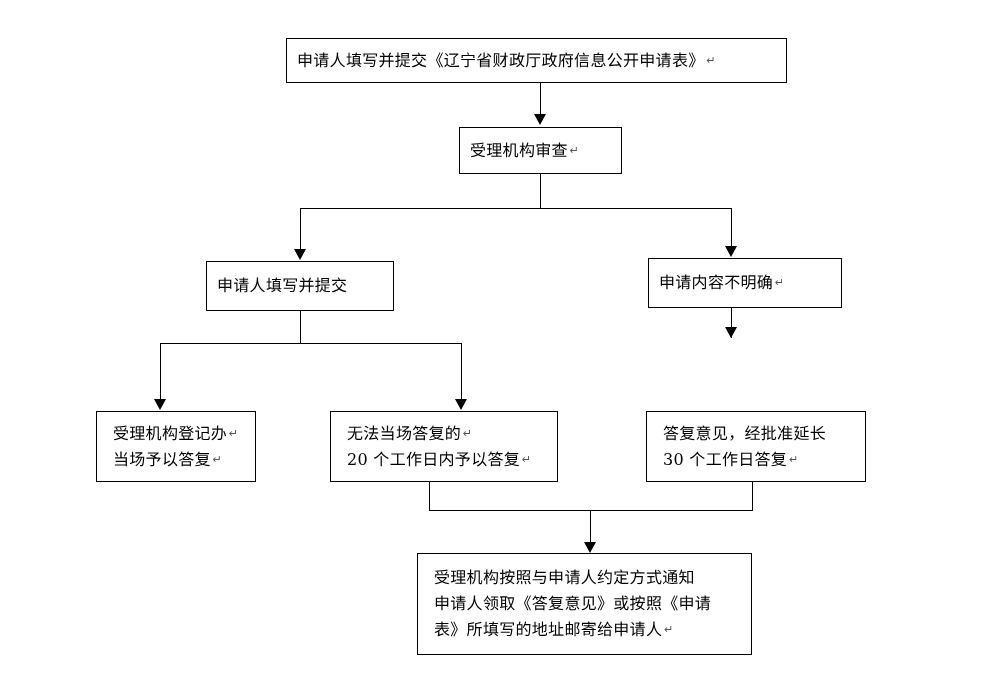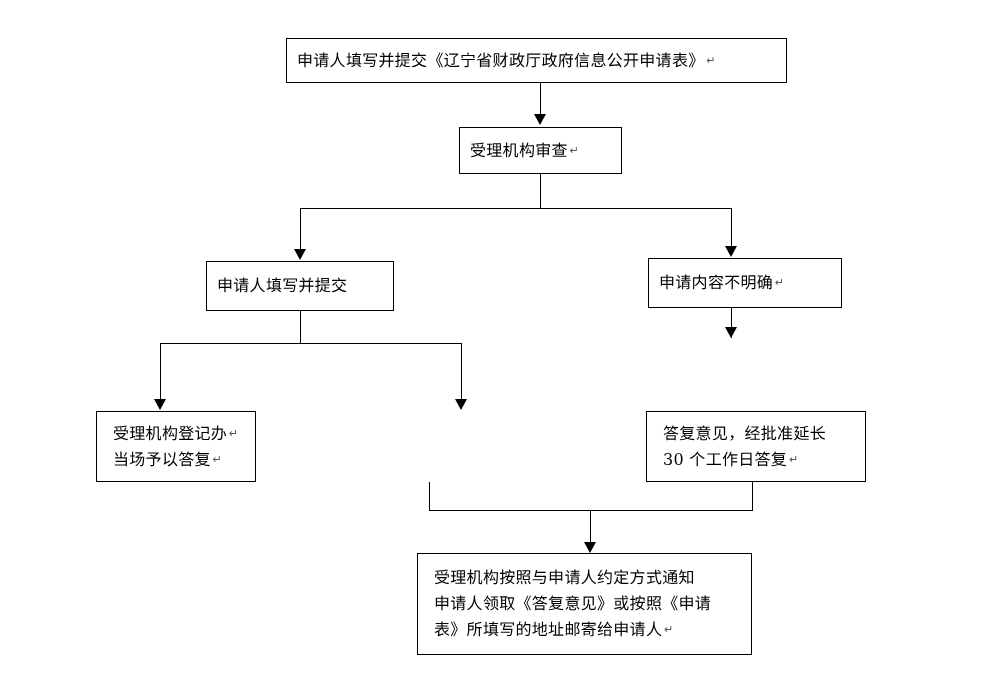--- a/index.html
+++ b/index.html
@@ -114,20 +114,24 @@
   <div class="node" id="node-unclear" style="left: 648px; top: 258px; width: 194px; height: 50px;">
     <span class="line"><span>申请内容不明确</span><span class="ret">↵</span></span>
   </div>
 
 
   <div class="node align-left" id="node-onsite" style="left: 96px; top: 411px; width: 160px; height: 71px;">
     <span class="line"><span>受理机构登记办</span><span class="ret">↵</span></span>
     <span class="line"><span>当场予以答复</span><span class="ret">↵</span></span>
   </div>
 
+  <div class="node align-left" id="node-within20" style="left: 330px; top: 411px; width: 228px; height: 71px;">
+    <span class="line"><span>无法当场答复的</span><span class="ret">↵</span></span>
+    <span class="line"><span>20 个工作日内予以答复</span><span class="ret">↵</span></span>
+  </div>
 
   <div class="node align-left" id="node-extended20" style="left: 646px; top: 411px; width: 220px; height: 71px;">
     <span class="line">答复意见，经批准延长</span>
     <span class="line"><span>30 个工作日答复</span><span class="ret">↵</span></span>
   </div>
 
   <div class="node align-left" id="node-deliver" style="left: 417px; top: 553px; width: 335px; height: 102px;">
     <span class="line">受理机构按照与申请人约定方式通知</span>
     <span class="line">申请人领取《答复意见》或按照《申请</span>
     <span class="line"><span>表》所填写的地址邮寄给申请人</span><span class="ret">↵</span></span>

